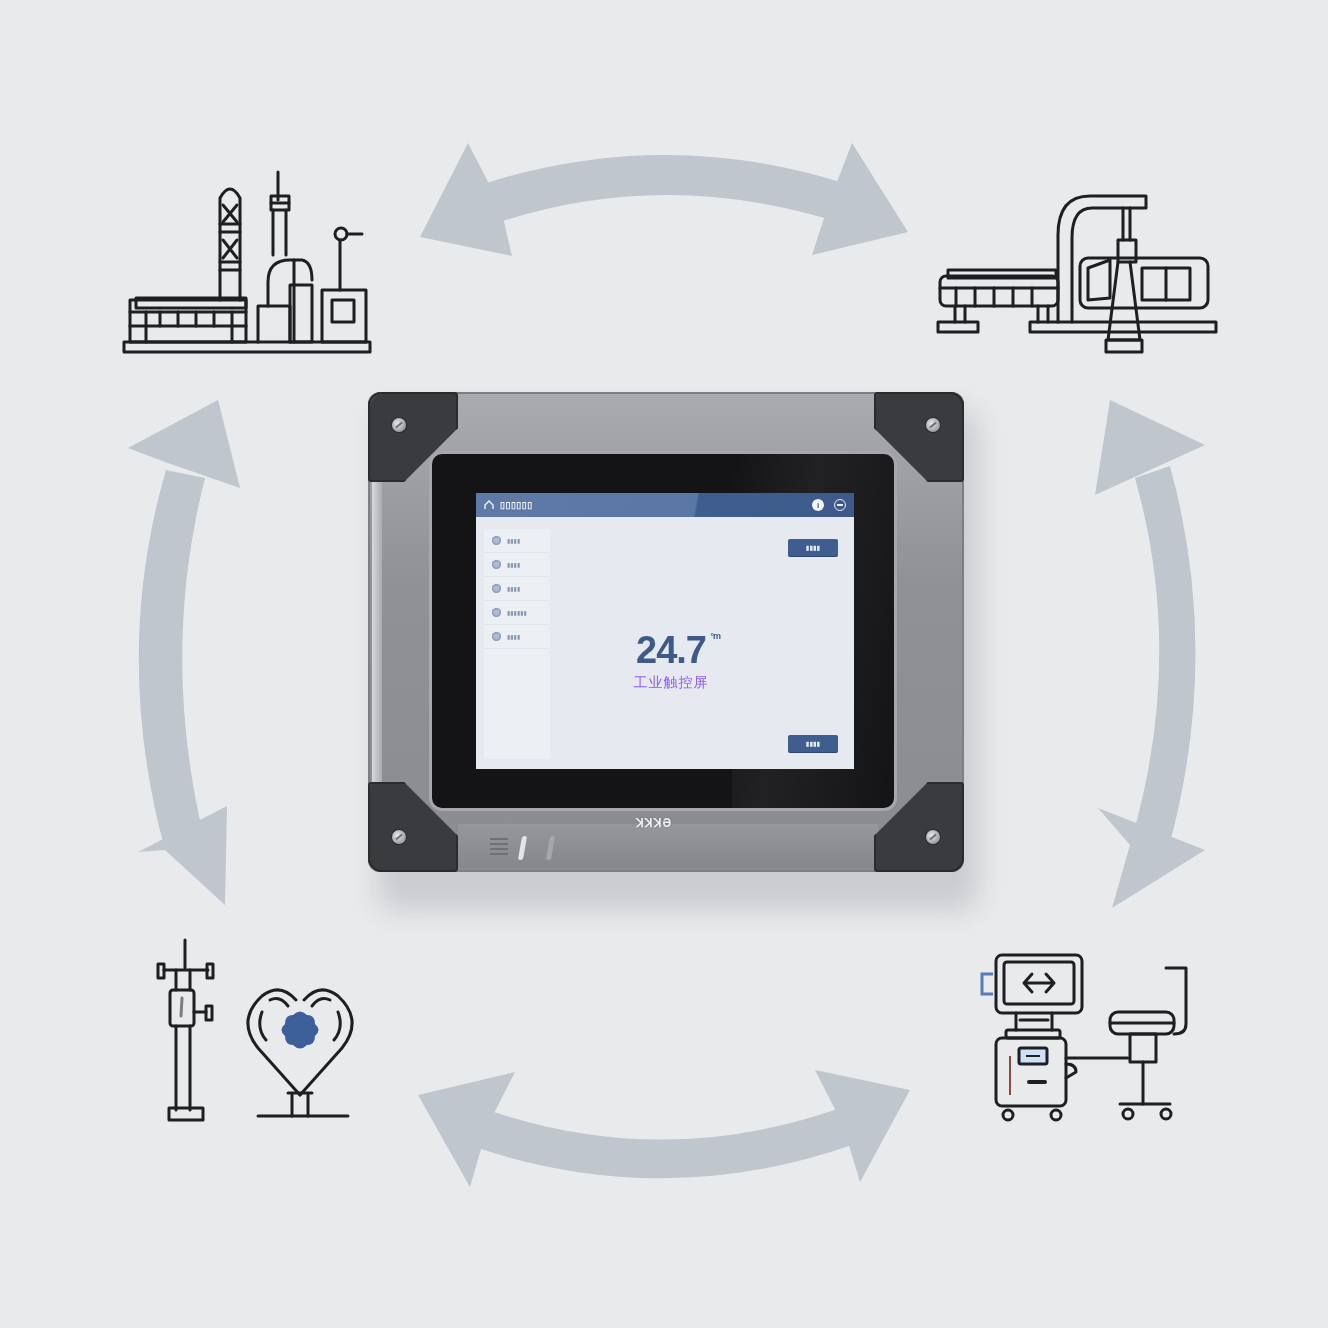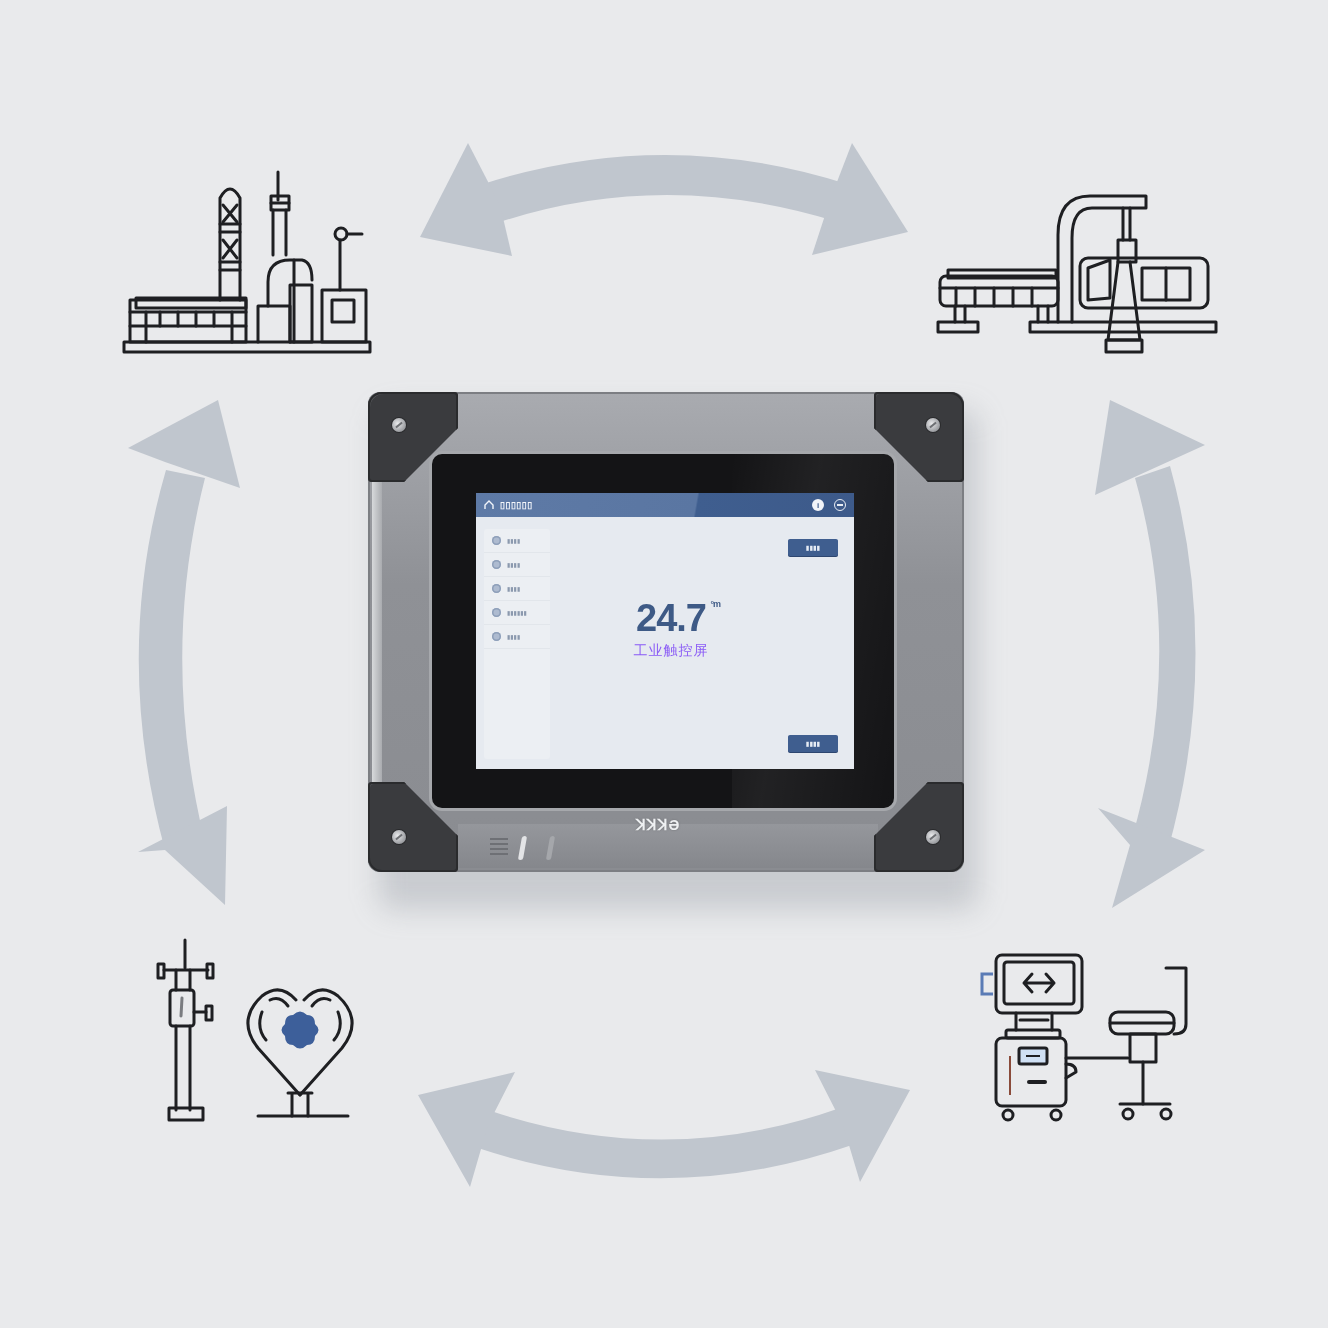--- a/index.html
+++ b/index.html
@@ -51,21 +51,21 @@
     background: #141416; border-radius: 10px;
     box-shadow: 0 0 0 3px #a6a8ac;
   }
   .bezel-glare {
     position: absolute; left: 300px; top: 0; width: 162px; height: 354px;
     background: linear-gradient(100deg, rgba(255,255,255,0) 0%, rgba(255,255,255,0.06) 40%, rgba(255,255,255,0) 100%);
     border-radius: 0 10px 10px 0; pointer-events: none;
   }
   .brand-logo {
     position: absolute; left: 268px; top: 424px; color: #eef0f2; font-weight: bold;
-    font-size: 15px; letter-spacing: 1px; text-shadow: 0 0 2px #6b6d71;
+    font-size: 12px; letter-spacing: 1px; text-shadow: 0 0 2px #6b6d71;
   }
   .port-slot {
     position: absolute; top: 444px; width: 5px; height: 24px; border-radius: 3px;
     background: #e3e4e6; transform: skewX(-10deg);
   }
   .port-slot.dim { background: #a5a7ab; }
   .grille {
     position: absolute; left: 122px; top: 446px; width: 18px; height: 20px;
     background: repeating-linear-gradient(180deg, #6e7075 0 2px, transparent 2px 5px);
   }
@@ -101,21 +101,21 @@
   }
   .nav-icon {
     width: 9px; height: 9px; border-radius: 50%; background: #aebbd0; margin-right: 6px;
     box-shadow: inset 0 0 0 1.5px #8fa0ba;
   }
   .reading {
     position: absolute; left: 120px; top: 104px; width: 150px; text-align: center;
   }
   .reading .value {
     font-size: 38px; font-weight: bold; color: #3e5a86; letter-spacing: -1px;
-    position: relative; display: inline-block;
+    position: relative; display: inline-block; margin-top: 32px;
   }
   .reading .unit {
     position: absolute; right: -14px; top: 2px; font-size: 9px; color: #3e5a86; font-weight: bold;
   }
   .reading .caption { font-size: 14px; color: #8b5cf6; margin-top: 2px; letter-spacing: 1px; }
   .hmi-btn {
     position: absolute; right: 16px; width: 50px; height: 17px;
     background: #3f5e8f; color: #e6ecf5; border-radius: 2px;
     font-size: 6.5px; display: flex; align-items: center; justify-content: center;
     box-shadow: 0 1px 0 #2d4670;

